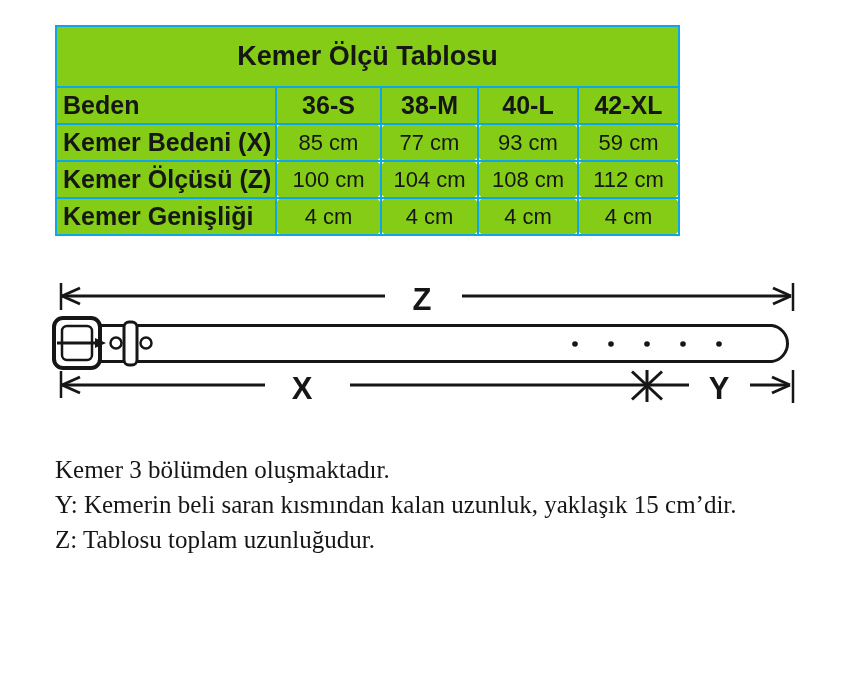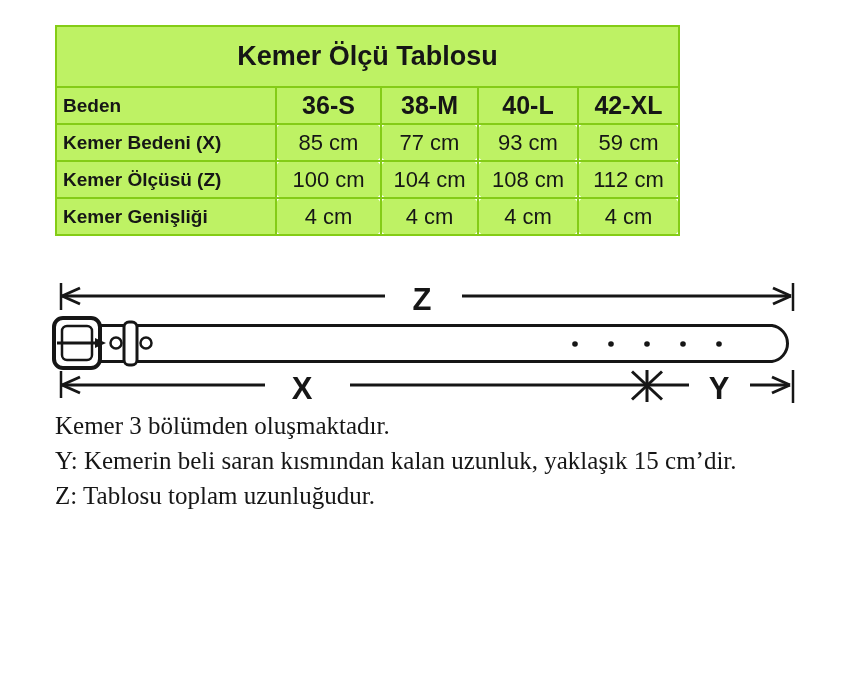--- a/index.html
+++ b/index.html
@@ -2,40 +2,40 @@
 <html><head>
 <meta charset="utf-8">
 <style>
   html,body{margin:0;padding:0;background:#fff;}
   .page{position:relative;width:867px;height:683px;background:#fff;overflow:hidden;
         font-family:"Liberation Sans",sans-serif;color:#161616;}
 
   
   table.size-table{position:absolute;left:55px;top:25px;width:623px;
         border-collapse:collapse;table-layout:fixed;}
-  table.size-table th,table.size-table td{border:2px solid #84cc16;background:#bef264;
+  table.size-table th,table.size-table td{border:2px solid #0ea5e9;background:#84cc16;
         overflow:hidden;white-space:nowrap;}
   th.tbl-title{height:57px;font-size:27px;font-weight:bold;text-align:center;}
-  td.lbl{height:33px;font-size:19px;font-weight:bold;text-align:left;padding:0 0 0 6px;}
+  td.lbl{height:33px;font-size:25px;font-weight:bold;text-align:left;padding:0 0 0 6px;}
   td.hdr{height:33px;font-size:25px;font-weight:bold;text-align:center;}
   td.val{height:33px;font-size:22px;font-weight:normal;text-align:center;border-radius:7px;}
   td.thick-top{border-top-width:4px;}
 
   
   svg.diagram{position:absolute;left:40px;top:268px;width:790px;height:150px;}
   .stroke{stroke:#161616;fill:none;stroke-width:3;}
   .stroke-thin{stroke:#161616;fill:none;stroke-width:2.5;}
   .stroke-thick{stroke:#161616;fill:none;stroke-width:4;}
   .whitefill{fill:#fff;}
   .blackfill{fill:#161616;stroke:none;}
   .dim-label{font-family:"Liberation Sans",sans-serif;font-weight:bold;font-size:31px;
         fill:#161616;text-anchor:middle;}
 
   
-  .notes{position:absolute;left:55px;top:408px;
+  .notes{position:absolute;left:55px;top:452px;
         font-family:"Liberation Serif",serif;font-size:25px;line-height:35px;color:#161616;}
 </style>
 </head>
 <body>
 
 <div class="page">
 
   <table class="size-table">
     <colgroup>
       <col style="width:220px">

